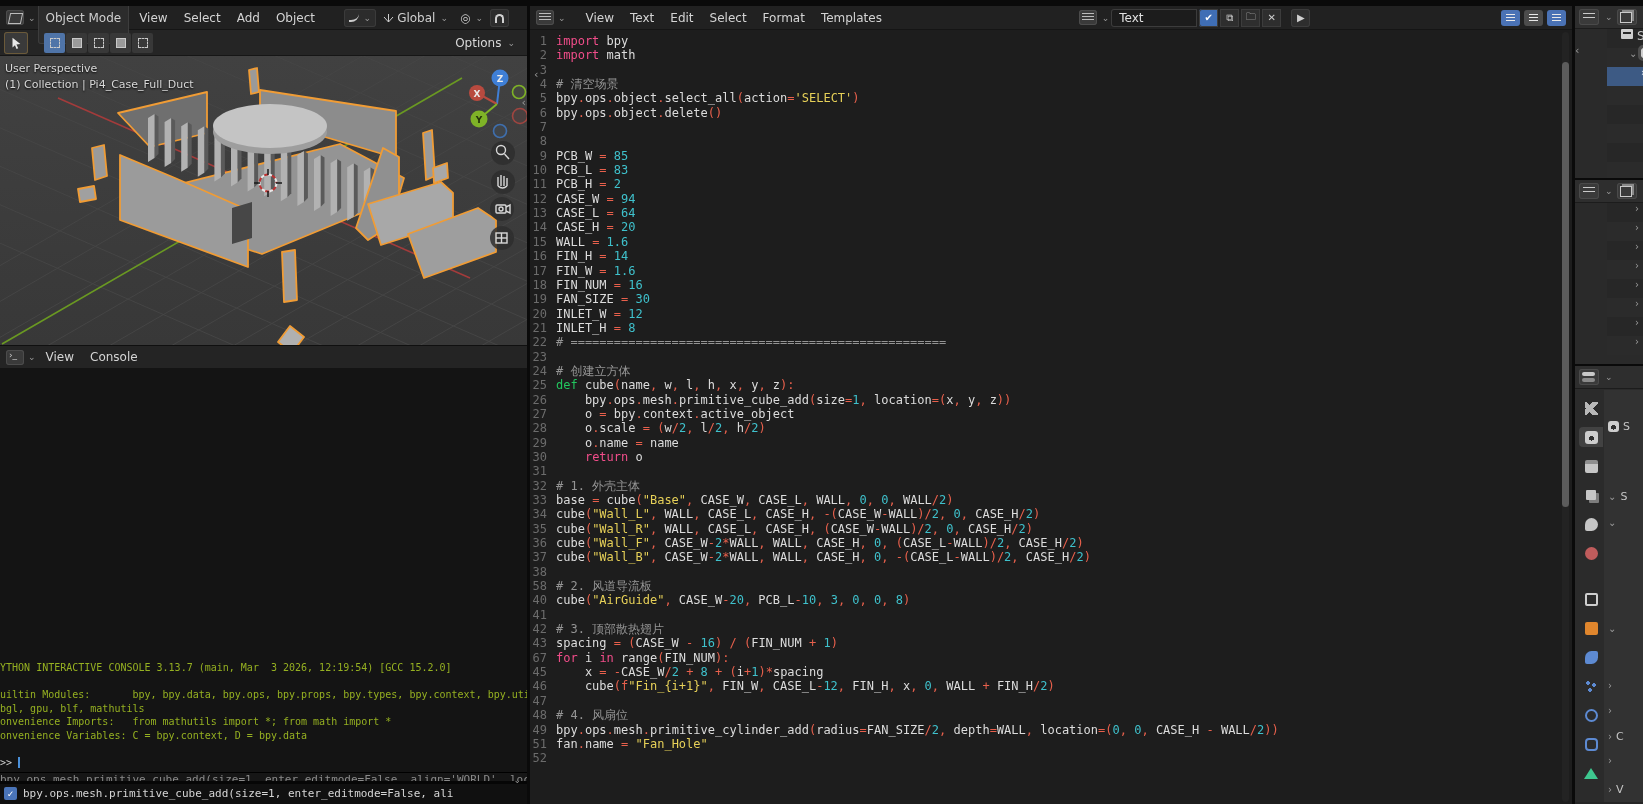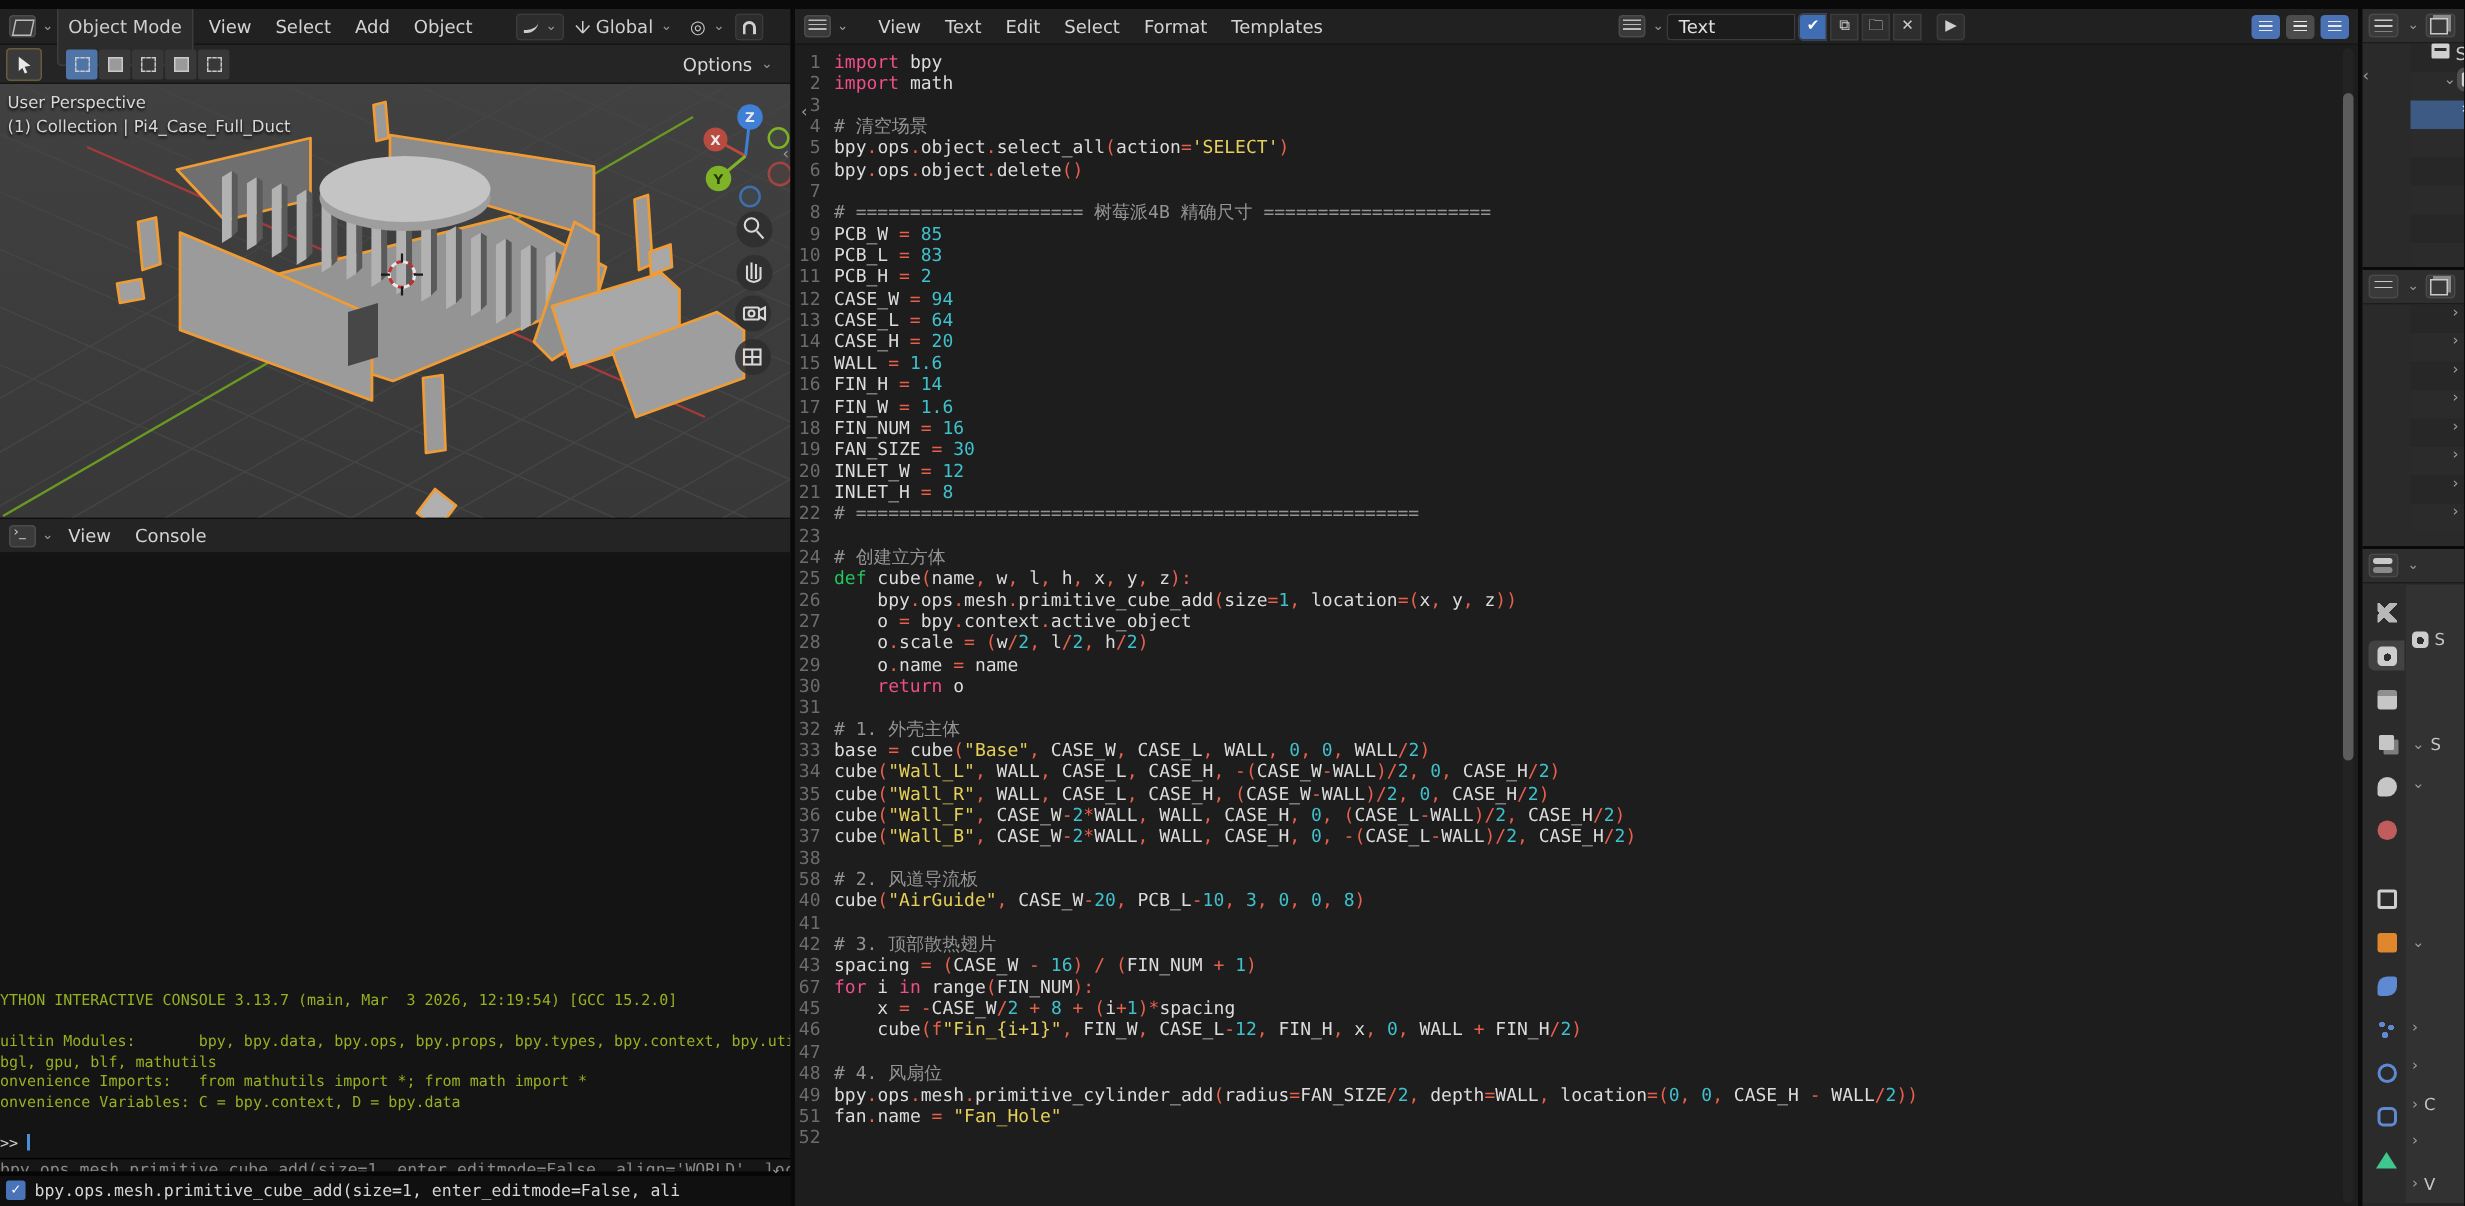--- a/index.html
+++ b/index.html
@@ -406,21 +406,21 @@
     <div class="codewrap">
       <div class="regchev" style="left:4px;top:38px;position:absolute">‹</div>
       <div id="code-lines" style="padding-top:4px">
           <div class="cl"><span class="g">1</span><span><span class="tk-k">import</span><span class="tk-t"> bpy</span></span></div>
           <div class="cl"><span class="g">2</span><span><span class="tk-k">import</span><span class="tk-t"> math</span></span></div>
           <div class="cl"><span class="g">3</span><span></span></div>
           <div class="cl"><span class="g">4</span><span><span class="tk-c"># 清空场景</span></span></div>
           <div class="cl"><span class="g">5</span><span><span class="tk-t">bpy</span><span class="tk-o">.</span><span class="tk-t">ops</span><span class="tk-o">.</span><span class="tk-t">object</span><span class="tk-o">.</span><span class="tk-t">select_all</span><span class="tk-o">(</span><span class="tk-t">action</span><span class="tk-o">=</span><span class="tk-s">'SELECT'</span><span class="tk-o">)</span></span></div>
           <div class="cl"><span class="g">6</span><span><span class="tk-t">bpy</span><span class="tk-o">.</span><span class="tk-t">ops</span><span class="tk-o">.</span><span class="tk-t">object</span><span class="tk-o">.</span><span class="tk-t">delete</span><span class="tk-o">()</span></span></div>
           <div class="cl"><span class="g">7</span><span></span></div>
-          <div class="cl"><span class="g">8</span><span><span class="tk-c"># ===================== 树莓派4B 精确尺寸 =====================</span></span></div>
+          <div class="cl"><span class="g">8</span></div>
           <div class="cl"><span class="g">9</span><span><span class="tk-t">PCB_W </span><span class="tk-o">=</span><span class="tk-t"> </span><span class="tk-n">85</span></span></div>
           <div class="cl"><span class="g">10</span><span><span class="tk-t">PCB_L </span><span class="tk-o">=</span><span class="tk-t"> </span><span class="tk-n">83</span></span></div>
           <div class="cl"><span class="g">11</span><span><span class="tk-t">PCB_H </span><span class="tk-o">=</span><span class="tk-t"> </span><span class="tk-n">2</span></span></div>
           <div class="cl"><span class="g">12</span><span><span class="tk-t">CASE_W </span><span class="tk-o">=</span><span class="tk-t"> </span><span class="tk-n">94</span></span></div>
           <div class="cl"><span class="g">13</span><span><span class="tk-t">CASE_L </span><span class="tk-o">=</span><span class="tk-t"> </span><span class="tk-n">64</span></span></div>
           <div class="cl"><span class="g">14</span><span><span class="tk-t">CASE_H </span><span class="tk-o">=</span><span class="tk-t"> </span><span class="tk-n">20</span></span></div>
           <div class="cl"><span class="g">15</span><span><span class="tk-t">WALL </span><span class="tk-o">=</span><span class="tk-t"> </span><span class="tk-n">1.6</span></span></div>
           <div class="cl"><span class="g">16</span><span><span class="tk-t">FIN_H </span><span class="tk-o">=</span><span class="tk-t"> </span><span class="tk-n">14</span></span></div>
           <div class="cl"><span class="g">17</span><span><span class="tk-t">FIN_W </span><span class="tk-o">=</span><span class="tk-t"> </span><span class="tk-n">1.6</span></span></div>
           <div class="cl"><span class="g">18</span><span><span class="tk-t">FIN_NUM </span><span class="tk-o">=</span><span class="tk-t"> </span><span class="tk-n">16</span></span></div>

